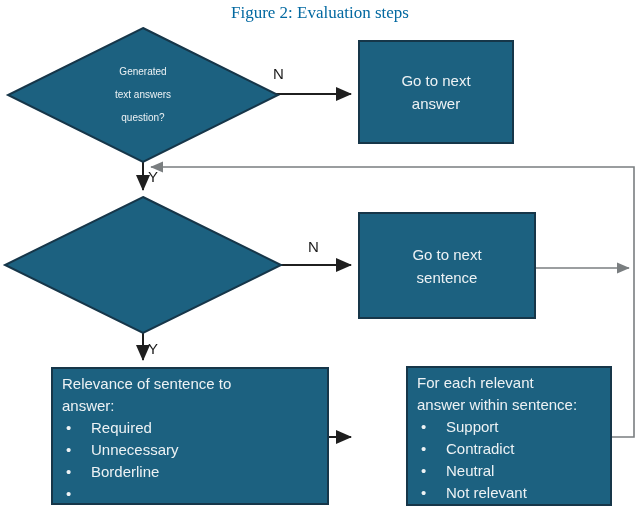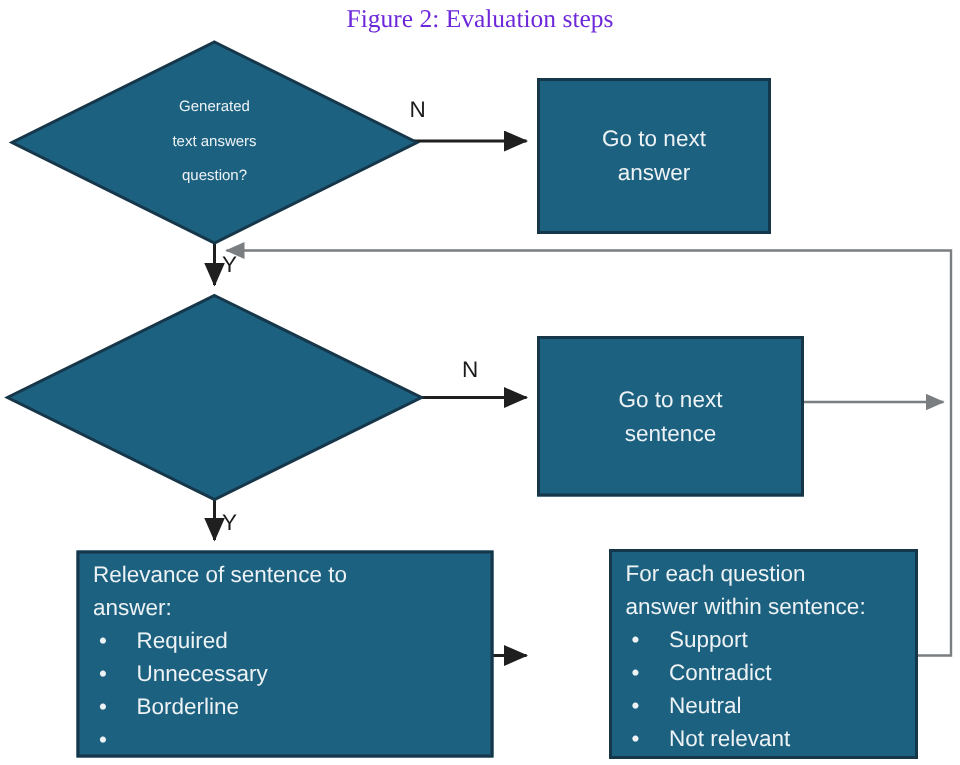--- a/index.html
+++ b/index.html
@@ -19,21 +19,21 @@
     overflow: hidden;
     font-family: "Liberation Sans", sans-serif;
   }
   .caption {
     position: absolute;
     left: 0; top: 3px;
     width: 100%;
     text-align: center;
     font-family: "Liberation Serif", serif;
     font-size: 17px;
-    color: #6d28d9;
+    color: #0369a1;
   }
   svg.connectors {
     position: absolute;
     left: 0; top: 0;
     pointer-events: none;
   }
   .cline  { stroke: var(--connector-black); stroke-width: 2; fill: none; }
   .gline  { stroke: var(--connector-gray);  stroke-width: 1.6; fill: none; }
   .diamond { position: absolute; }
   .diamond polygon {
@@ -57,21 +57,20 @@
     color: var(--text-light);
     font-size: 15px;
     line-height: 23px;
   }
   .pbox.center {
     display: flex;
     flex-direction: column;
     align-items: center;
     justify-content: center;
     text-align: center;
-    margin-top: 12px;
   }
   .pbox.list { padding: 4px 10px 0 9px; line-height: 22px; margin-left: 48px; }
   .pbox.list ul { list-style: none; margin: 0; padding: 0; }
   .pbox.list li { display: flex; }
   .pbox.list .bul {
     width: 29px;
     flex: 0 0 29px;
     padding-left: 4px;
     box-sizing: border-box;
   }
@@ -148,21 +147,21 @@
           <span class="bul">•</span>
           <span>Borderline</span>
         </li>
       <li>
           <span class="bul">•</span>
         </li>
     </ul>
   </div>
 
   <div class="pbox list" style="left:358px;top:366px;width:206px;height:140px">
-    <span>For each question</span>
+    <span>For each relevant</span>
     <span>answer within sentence:</span>
     <ul>
       <li>
           <span class="bul">•</span>
           <span>Support</span>
         </li>
       <li>
           <span class="bul">•</span>
           <span>Contradict</span>
         </li>

